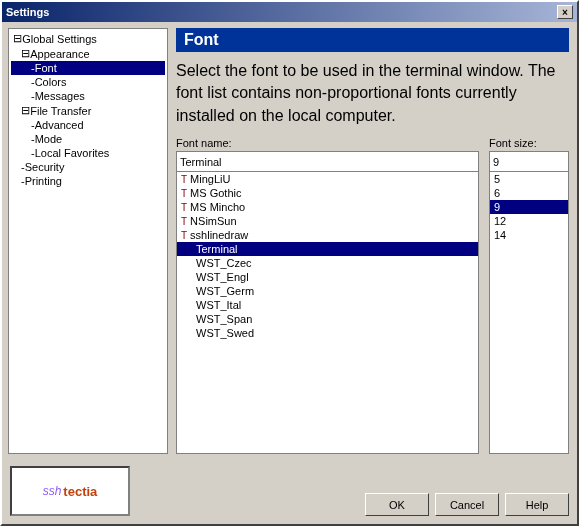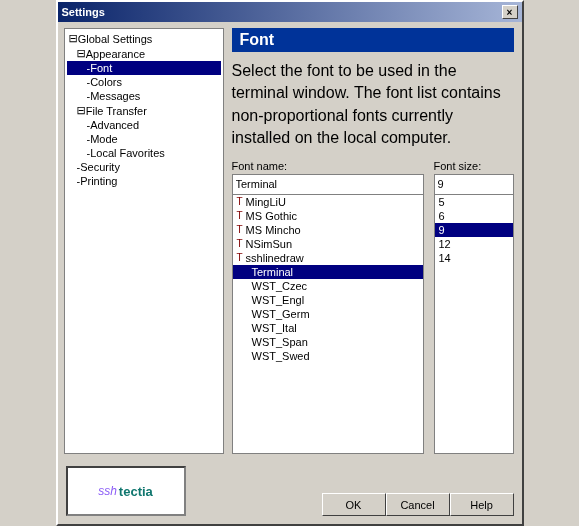--- a/index.html
+++ b/index.html
@@ -8,21 +8,21 @@
       font-size: 11px;
       background: #d4d0c8;
       display: flex;
       justify-content: center;
       align-items: center;
       width: 579px;
       height: 526px;
       overflow: hidden;
     }
     .window {
-      width: 468px;
+      width: 579px;
       height: 526px;
       background: #d4d0c8;
       border: 2px solid #fff;
       border-right-color: #404040;
       border-bottom-color: #404040;
       position: relative;
       display: flex;
       flex-direction: column;
     }
     .title-bar {
@@ -204,25 +204,25 @@
       gap: 2px;
     }
     .ssh-brand {
       font-style: italic;
       font-size: 12px;
       color: #8b5cf6;
     }
     .tectia-brand {
       font-size: 13px;
       font-weight: bold;
-      color: #0f766e;
+      color: #c2410c;
     }
     .button-row {
       display: flex;
-      gap: 0;
+      gap: 6px;
       align-items: flex-start;
     }
     .btn {
       width: 64px;
       height: 23px;
       background: #d4d0c8;
       border: 1px solid #fff;
       border-right-color: #404040;
       border-bottom-color: #404040;
       font-size: 11px;

